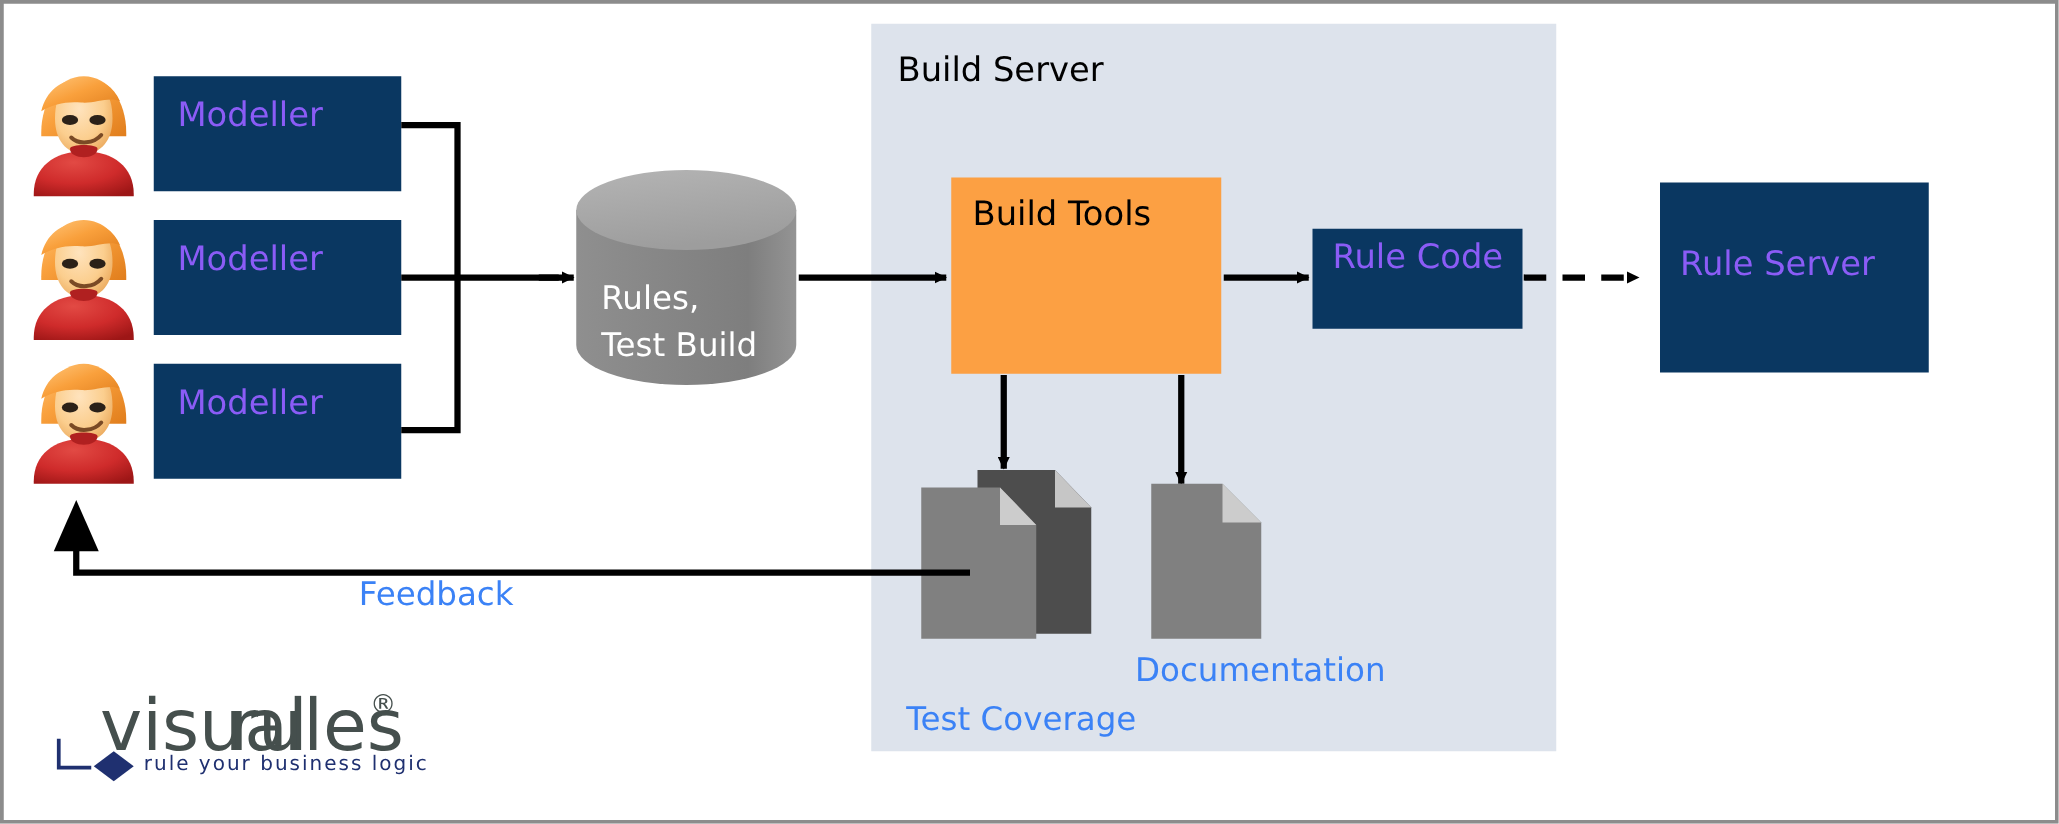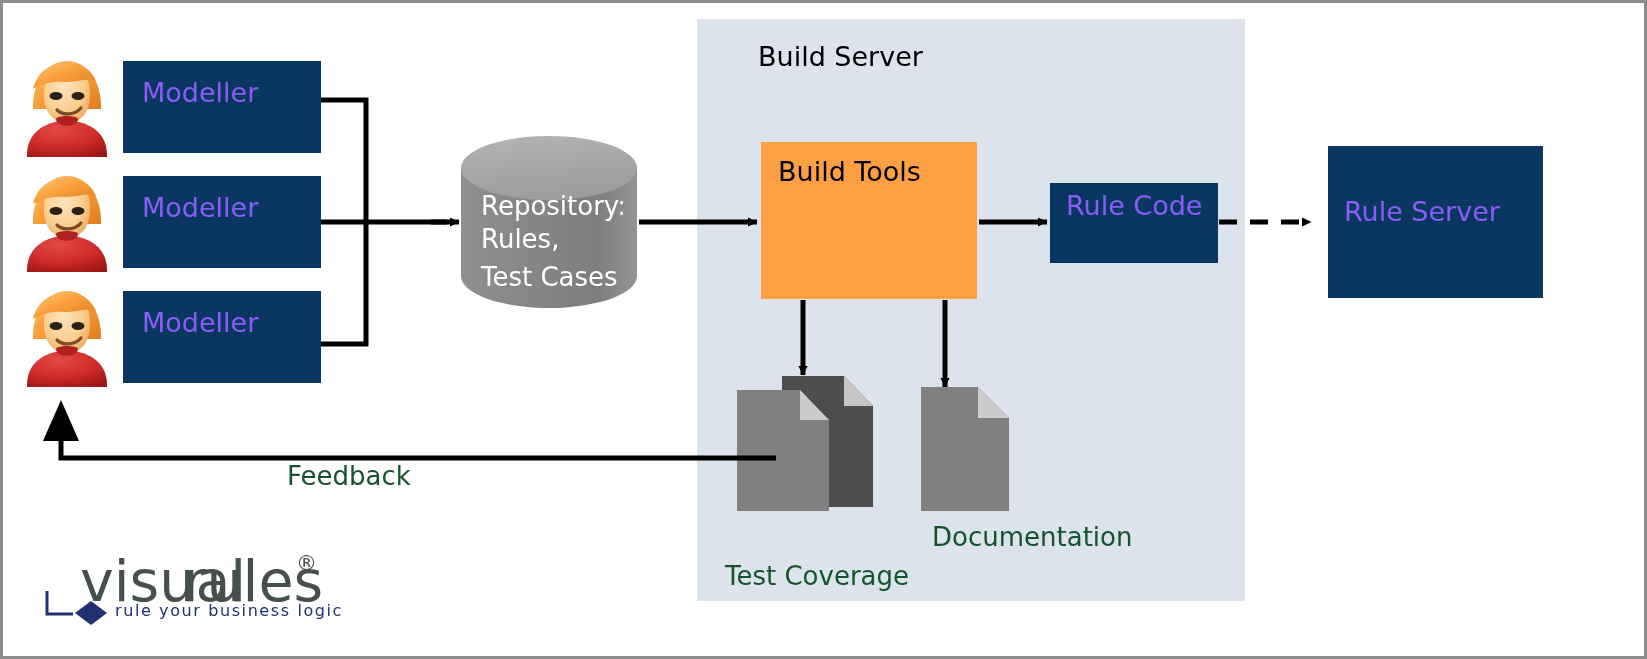--- a/index.html
+++ b/index.html
@@ -34,21 +34,21 @@
     color: #8b5cf6;
     font-size: 27px;
     font-family: "DejaVu Sans", sans-serif;
   }
   .dark-label {
     color: #000000;
     font-size: 27px;
     font-family: "DejaVu Sans", sans-serif;
   }
   .caption-label {
-    color: #14532d;
+    color: #3b82f6;
     font-size: 26px;
     font-family: "DejaVu Sans", sans-serif;
   }
   .repo-label {
     color: #ffffff;
     font-size: 26px;
     line-height: 34px;
     font-family: "DejaVu Sans", sans-serif;
   }
   .logo-main {
@@ -202,34 +202,33 @@
     <g>
       <path d="M44 588 L44 611 L70 611" stroke="#1f3070" stroke-width="3" fill="none"></path>
       <path d="M88 598 L104 610 L88 622 L72 610 Z" fill="#1f3070"></path>
     </g>
   </svg>
 
   <div class="node-label box-label" style="left:139px; top:74px;">Modeller</div>
   <div class="node-label box-label" style="left:139px; top:189px;">Modeller</div>
   <div class="node-label box-label" style="left:139px; top:304px;">Modeller</div>
 
-  <div class="node-label repo-label" style="left:478px; top:186px;">Repository:</div>
   <div class="node-label repo-label" style="left:478px; top:219px;">Rules,</div>
-  <div class="node-label repo-label" style="left:478px; top:257px;">Test Cases</div>
-
-  <div class="node-label dark-label" style="left:755px; top:38px;">Build Server</div>
+  <div class="node-label repo-label" style="left:478px; top:257px;">Test Build</div>
+
+  <div class="node-label dark-label" style="left:715px; top:38px;">Build Server</div>
 
   <div class="node-label dark-label" style="left:775px; top:153px;">Build Tools</div>
 
   <div class="node-label box-label" style="left:1063px; top:187px;">Rule Code</div>
 
   <div class="node-label box-label" style="left:1341px; top:157px;margin-top:36px;">Rule Server</div>
 
   <div class="node-label caption-label" style="left:722px; top:558px;">Test Coverage</div>
-  <div class="node-label caption-label" style="left:905px; top:519px;margin-left:24px;">Documentation</div>
+  <div class="node-label caption-label" style="left:905px; top:519px;">Documentation</div>
 
   <div class="node-label caption-label" style="left:284px; top:458px;">Feedback</div>
 
   <div>
     <div class="logo-main" style="left:47px; top:545px;margin-left:30px;">visual</div>
     <div class="logo-main" style="left:180px; top:545px;">rules</div>
     <div class="logo-reg" style="left:293px; top:548px;">®</div>
     <div class="logo-tag" style="left:112px; top:598px;">rule your business logic</div>
   </div>
 

